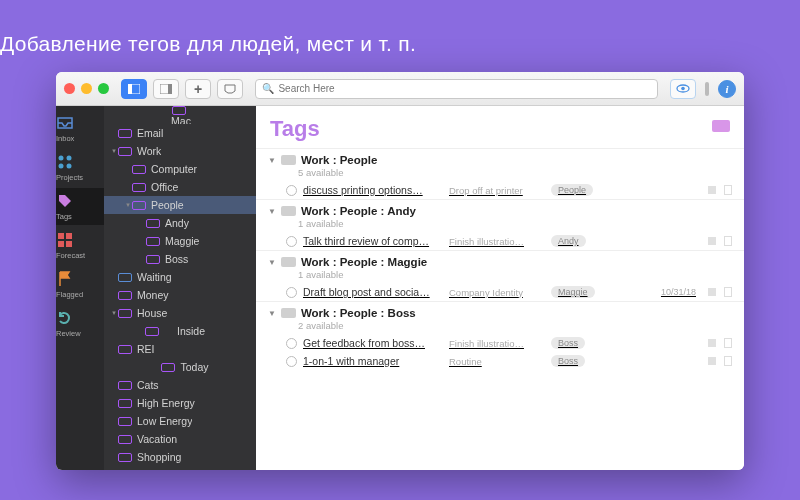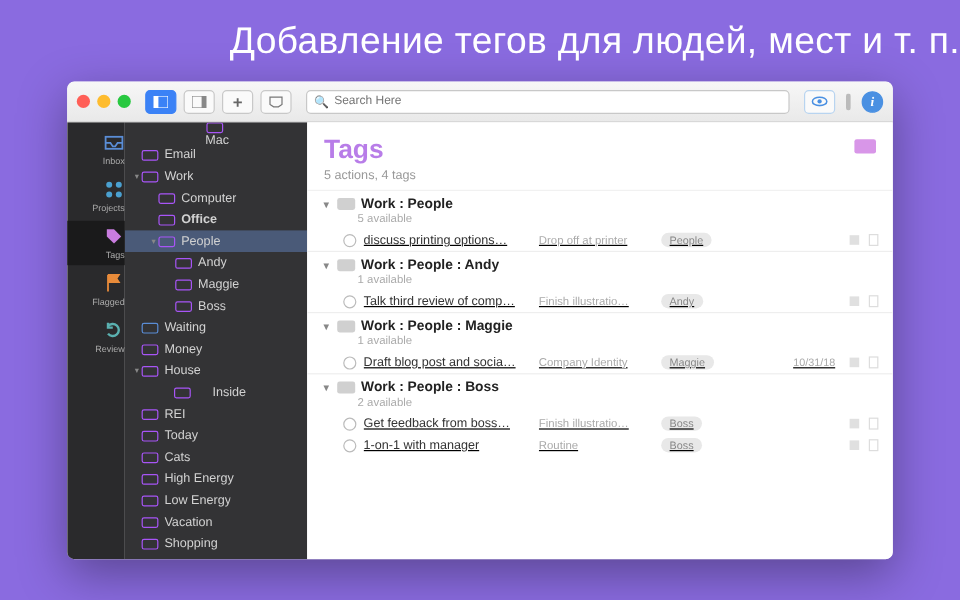--- a/index.html
+++ b/index.html
@@ -1,32 +1,32 @@
 <!DOCTYPE html>
 <html><head>
 <meta charset="utf-8">
 <style>
 * { margin: 0; padding: 0; box-sizing: border-box; font-family: -apple-system, "Helvetica Neue", Arial, sans-serif; }
 body { background: #8a6be0; width: 800px; height: 500px; overflow: hidden; }
-.headline { text-align: right; color: #fff; font-size: 31px; font-weight: 300; padding: 16px 0 16px; letter-spacing: 0.3px; }
+.headline { text-align: left; color: #fff; font-size: 21px; font-weight: 300; padding: 32px 0 16px; letter-spacing: 0.3px; }
 .window { width: 688px; height: 398px; background: #fff; border-radius: 6px; margin: 0 auto; box-shadow: 0 12px 40px rgba(0,0,0,0.35); display: flex; flex-direction: column; overflow: hidden; }
 .titlebar { height: 34px; background: linear-gradient(#f7f7f7,#e9e9e9); border-bottom: 1px solid #cfcfcf; display: flex; align-items: center; padding: 0 8px; gap: 6px; }
 .traffic { display: flex; gap: 6px; margin-right: 6px; }
 .dot { width: 11px; height: 11px; border-radius: 50%; }
 .dot.r { background: #ff5f57; } .dot.y { background: #febc2e; } .dot.g { background: #28c840; }
 .tb-btn { width: 26px; height: 20px; border: 1px solid #c8c8c8; border-radius: 4px; background: #fafafa; display: flex; align-items: center; justify-content: center; font-size: 11px; color: #666; }
 .tb-btn.on { background: #3b82f6; border-color: #3b82f6; color: #fff; }
 .tb-btn.plus { font-size: 14px; font-weight: bold; }
 .search { flex: 1; height: 20px; border: 1px solid #c8c8c8; border-radius: 4px; background: #fff; display: flex; align-items: center; gap: 4px; padding: 0 6px; margin: 0 6px; }
 .search input { border: none; outline: none; font-size: 10px; flex: 1; color: #333; }
 .search .mag { color: #999; font-size: 10px; }
 .body { flex: 1; display: flex; min-height: 0; }
 
 .rail { width: 48px; background: #2a2a2c; display: flex; flex-direction: column; align-items: center; padding-top: 4px; gap: 2px; }
-.rail-item { width: 48px; display: flex; flex-direction: column; align-items: flex-end; padding: 4px 0; cursor: pointer; color: #aaa; }
+.rail-item { width: 48px; display: flex; flex-direction: column; align-items: flex-start; padding: 4px 0; cursor: pointer; color: #aaa; }
 .rail-item.active { background: #1a1a1b; }
 .rail-ic { width: 18px; height: 18px; }
 .rail-lbl { font-size: 7.5px; margin-top: 2px; color: #aaa; }
 
 .side { width: 152px; background: #333335; color: #d2d2d2; overflow-y: auto; font-size: 10.5px; }
 .tag-row { display: flex; align-items: center; height: 18px; padding-right: 4px; cursor: pointer; }
 .tag-row.sel { background: #4a5a78; }
 .tag-row .chev { width: 8px; text-align: center; font-size: 7px; color: #888; flex-shrink: 0; }
 .tag-row .tic { width: 14px; height: 9px; border: 1px solid #a855f7; border-radius: 2px; margin-right: 5px; flex-shrink: 0; position: relative; }
 .tag-row .tic.paused { border-color: #5a8dd6; }
@@ -124,20 +124,29 @@
           <span class="rail-lbl">Projects</span>
         </div>
         <div class="rail-item active">
           <svg class="rail-ic" viewBox="0 0 18 18">
             <path d="M3 3 h6 l6 6 -6 6 -6-6 z" fill="#c97de0"></path>
           </svg>
           <span class="rail-lbl">Tags</span>
         </div>
         <div class="rail-item">
           <svg class="rail-ic" viewBox="0 0 18 18">
+            <rect x="2" y="2" width="6" height="6" fill="#e05a5a"></rect>
+            <rect x="10" y="2" width="6" height="6" fill="#e05a5a"></rect>
+            <rect x="2" y="10" width="6" height="6" fill="#e05a5a"></rect>
+            <rect x="10" y="10" width="6" height="6" fill="#e05a5a"></rect>
+          </svg>
+          <span class="rail-lbl">Forecast</span>
+        </div>
+        <div class="rail-item">
+          <svg class="rail-ic" viewBox="0 0 18 18">
             <path d="M4 2 v14 M4 2 h9 l-2 3 2 3 h-9" fill="#e88b3a" stroke="#e88b3a" stroke-width="1.5"></path>
           </svg>
           <span class="rail-lbl">Flagged</span>
         </div>
         <div class="rail-item">
           <svg class="rail-ic" viewBox="0 0 18 18">
             <path d="M4 6 a5 5 0 1 1 0 6" fill="none" stroke="#5ab0b0" stroke-width="2"></path>
             <path d="M4 3 v4 h4" fill="none" stroke="#5ab0b0" stroke-width="2"></path>
           </svg>
           <span class="rail-lbl">Review</span>
@@ -157,21 +166,21 @@
         <div class="tag-row" style="padding-left: 6px;">
           <span class="chev">▾</span>
           <span class="tic"></span>
           <span class="tlbl">Work</span>
         </div>
         <div class="tag-row" style="padding-left: 20px;">
           <span class="chev"></span>
           <span class="tic"></span>
           <span class="tlbl">Computer</span>
         </div>
-        <div class="tag-row" style="padding-left: 20px; font-weight: bold;">
+        <div class="tag-row" style="padding-left: 20px;">
           <span class="chev"></span>
           <span class="tic"></span>
           <span class="tlbl">Office</span>
         </div>
         <div class="tag-row sel" style="padding-left: 20px;">
           <span class="chev">▾</span>
           <span class="tic"></span>
           <span class="tlbl">People</span>
         </div>
         <div class="tag-row" style="padding-left: 34px;">
@@ -207,21 +216,21 @@
         <div class="tag-row" style="padding-left: 20px; gap: 13px;">
           <span class="chev"></span>
           <span class="tic"></span>
           <span class="tlbl">Inside</span>
         </div>
         <div class="tag-row" style="padding-left: 6px;">
           <span class="chev"></span>
           <span class="tic"></span>
           <span class="tlbl">REI</span>
         </div>
-        <div class="tag-row" style="padding-left: 6px;">
+        <div class="tag-row" style="padding-left: 6px; justify-content: center;">
           <span class="chev"></span>
           <span class="tic"></span>
           <span class="tlbl">Today</span>
         </div>
         <div class="tag-row" style="padding-left: 6px;">
           <span class="chev"></span>
           <span class="tic"></span>
           <span class="tlbl">Cats</span>
         </div>
         <div class="tag-row" style="padding-left: 6px;">
@@ -241,21 +250,20 @@
         </div>
         <div class="tag-row" style="padding-left: 6px;">
           <span class="chev"></span>
           <span class="tic"></span>
           <span class="tlbl">Shopping</span>
         </div>
       </div>
     <div class="main">
       <div class="mh">
         <h1>Tags</h1>
-        <div class="sub">5 actions, 4 tags</div>
         <div class="cic"></div>
       </div>
       <div class="list" id="list">
           <div class="grp">
             <div class="gh">
               <span class="tri">▼</span>
               <span class="gic"></span>
               <span class="gt">Work : People</span>
             </div>
             <div class="ga">5 available</div>

